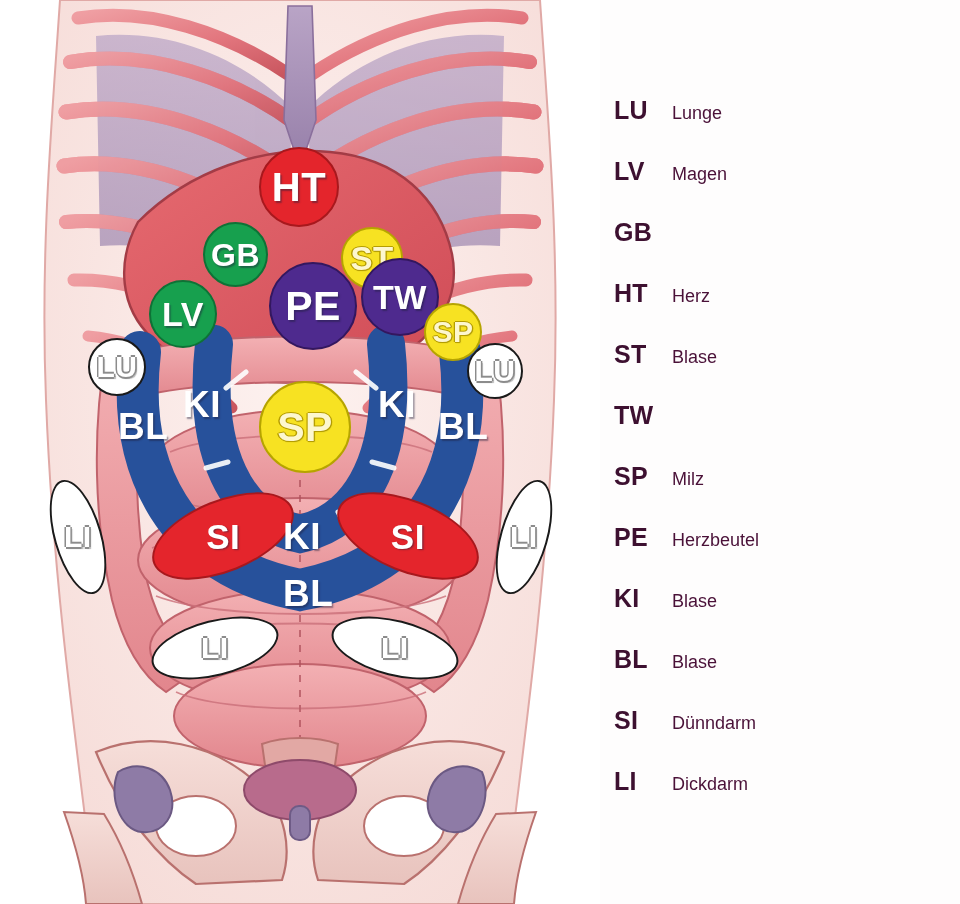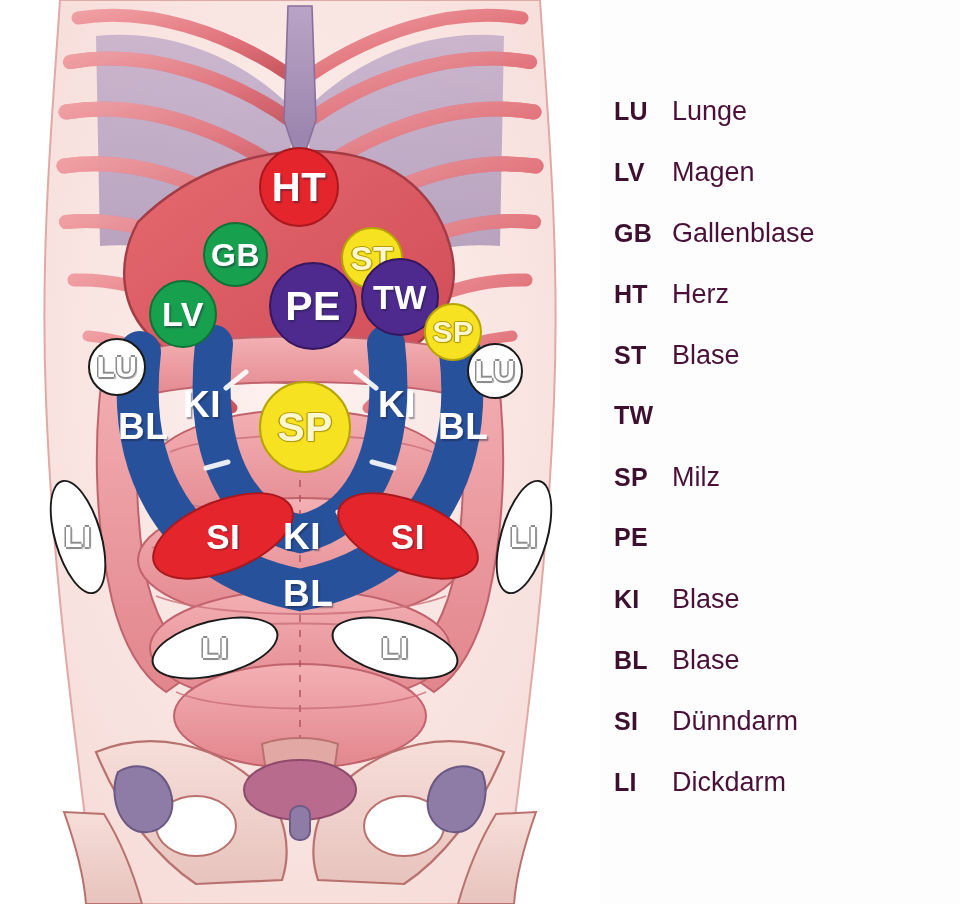--- a/index.html
+++ b/index.html
@@ -63,21 +63,21 @@
     display:flex;align-items:baseline;
     height:61px;
   }
   .legend-abbr{
     width:58px;flex:0 0 58px;
     font-size:25px;font-weight:bold;
     color:#3d1030;
     letter-spacing:.3px;
   }
   .legend-name{
-    font-size:27px;font-weight:normal;
+    font-size:18px;font-weight:normal;
     color:#4a1138;
     white-space:nowrap;
   }
 </style>
 </head>
 <body>
 
 <div id="root">
 
   <div id="anatomy">
@@ -281,39 +281,39 @@
       <div class="legend-row">
         <div class="legend-abbr">LU</div>
         <div class="legend-name">Lunge</div>
       </div>
       <div class="legend-row">
         <div class="legend-abbr">LV</div>
         <div class="legend-name">Magen</div>
       </div>
       <div class="legend-row">
         <div class="legend-abbr">GB</div>
-        <div class="legend-name">Gallenblase</div>
       </div>
       <div class="legend-row">
         <div class="legend-abbr">HT</div>
         <div class="legend-name">Herz</div>
       </div>
       <div class="legend-row">
         <div class="legend-abbr">ST</div>
         <div class="legend-name">Blase</div>
       </div>
       <div class="legend-row">
         <div class="legend-abbr">TW</div>
       </div>
       <div class="legend-row">
         <div class="legend-abbr">SP</div>
         <div class="legend-name">Milz</div>
       </div>
       <div class="legend-row">
         <div class="legend-abbr">PE</div>
+        <div class="legend-name">Herzbeutel</div>
       </div>
       <div class="legend-row">
         <div class="legend-abbr">KI</div>
         <div class="legend-name">Blase</div>
       </div>
       <div class="legend-row">
         <div class="legend-abbr">BL</div>
         <div class="legend-name">Blase</div>
       </div>
       <div class="legend-row">

